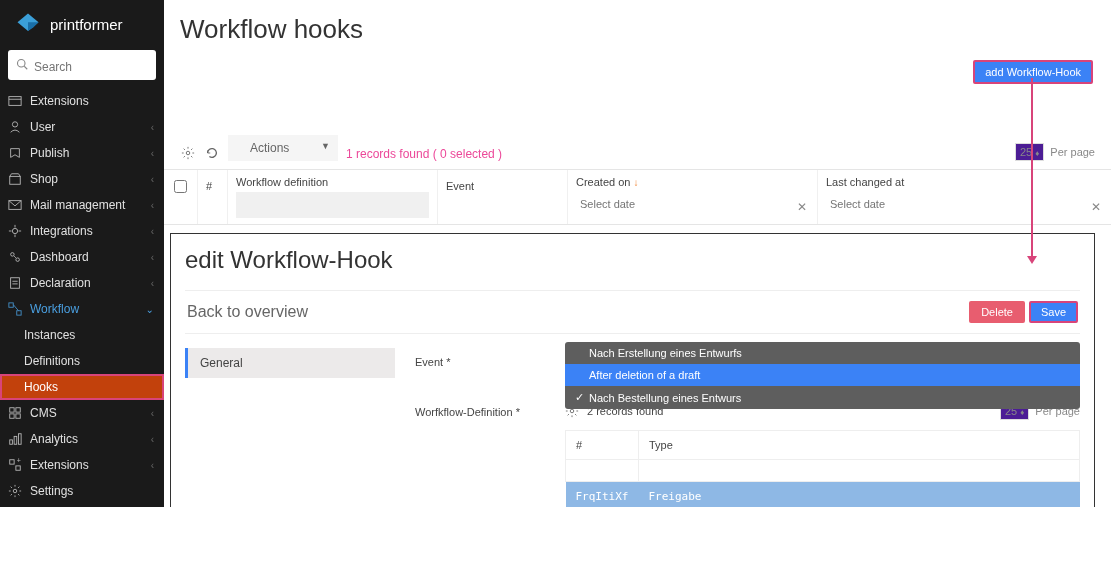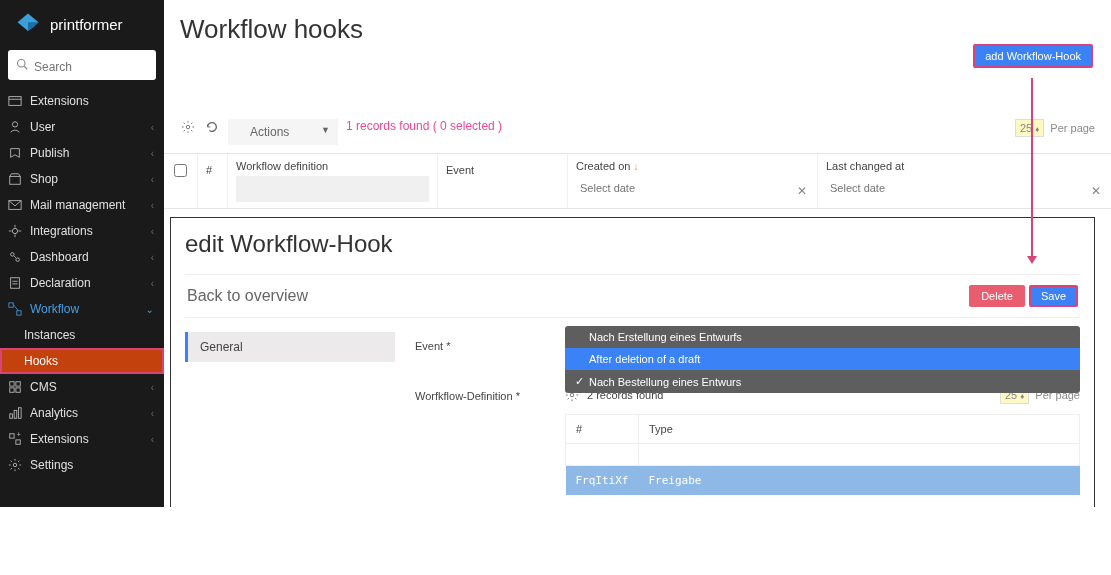--- a/index.html
+++ b/index.html
@@ -15,28 +15,28 @@
 .nav-item.active { color: #4a9fe0; }
 .nav-item.highlighted { background: #c2410c; border: 2px solid #d8447a; padding: 4px 8px 4px 6px; color: #fff; align-items: center; }
 .nav-item .nav-left { display: flex; align-items: center; gap: 8px; }
 .nav-item .nav-icon { width: 14px; height: 14px; display: inline-flex; align-items: center; justify-content: center; opacity: 0.9; }
 .nav-chevron { font-size: 10px; color: #666; }
 .nav-sub { padding: 6px 10px 6px 24px; font-size: 12px; color: #e0e0e0; cursor: pointer; }
 
 .main { flex: 1; position: relative; overflow: hidden; }
 .page-title { font-size: 26px; font-weight: 400; padding: 14px 0 10px 16px; color: #333; }
 
-.add-btn { position: absolute; top: 44px; right: 18px; background: #3b82f6; color: #fff; border: 2px solid #d8447a; padding: 4px 10px; font-size: 11px; border-radius: 2px; cursor: pointer; }
-
-.toolbar { display: flex; align-items: flex-start; padding: 0 16px; margin-top: 64px; gap: 8px; font-size: 12px; color: #666; }
+.add-btn { position: absolute; top: 60px; right: 18px; background: #3b82f6; color: #fff; border: 2px solid #d8447a; padding: 4px 10px; font-size: 11px; border-radius: 2px; cursor: pointer; }
+
+.toolbar { display: flex; align-items: flex-end; padding: 0 16px; margin-top: 80px; gap: 8px; font-size: 12px; color: #666; }
 .toolbar .gear, .toolbar .refresh { width: 16px; height: 16px; cursor: pointer; display: inline-flex; align-items: center; justify-content: center; }
 .actions-sel { background: #f5f5f5; border: none; padding: 6px 22px; font-size: 12px; color: #666; min-width: 110px; position: relative; }
 .records-txt { font-size: 12px; color: #ec4899; }
 .perpage-right { margin-left: auto; display: flex; align-items: center; gap: 6px; font-size: 11px; color: #888; }
-.pp-sel { border: 1px solid #ddd; padding: 2px 4px; font-size: 11px; background: #fef9c3; }
+.pp-sel { border: 1px solid #ddd; padding: 2px 4px; font-size: 11px; background: #4c1d95; }
 
 .tbl-head { display: flex; border-top: 1px solid #e5e5e5; border-bottom: 1px solid #e5e5e5; margin-top: 8px; font-size: 11px; color: #444; background: #fff; }
 .th { padding: 10px 8px; border-right: 1px solid #f0f0f0; }
 .th.chk { width: 34px; text-align: center; }
 .th.hash { width: 30px; }
 .th.wd { width: 210px; padding: 6px 8px; }
 .th.wd .wd-inner { background: #f0f0f0; height: 26px; width: 100%; }
 .th.ev { width: 130px; }
 .th.co { width: 250px; position: relative; padding: 6px 8px 0; }
 .th.lc { flex: 1; position: relative; padding: 6px 8px 0; border-right: none; }
@@ -209,20 +209,21 @@
               <rect x="1" y="1" width="5" height="5" stroke="#4a9fe0" fill="none"></rect>
               <rect x="10" y="10" width="5" height="5" stroke="#4a9fe0" fill="none"></rect>
               <line x1="6" y1="3" x2="12" y2="10" stroke="#4a9fe0"></line>
             </svg>
           </span>
           <span>Workflow</span>
         </span>
       <span class="nav-chevron" style="color:#4a9fe0">⌄</span>
     </div>
     <div class="nav-sub">Instances</div>
+    <div class="nav-sub">Definitions</div>
     <div class="nav-item highlighted">
       <span class="nav-left" style="padding-left:16px">
           <span>Hooks</span>
         </span>
     </div>
     <div class="nav-item">
       <span class="nav-left">
           <span class="nav-icon">
             <svg width="14" height="14" viewBox="0 0 16 16">
               <rect x="2" y="2" width="5" height="5" stroke="#ccc" fill="none"></rect>

